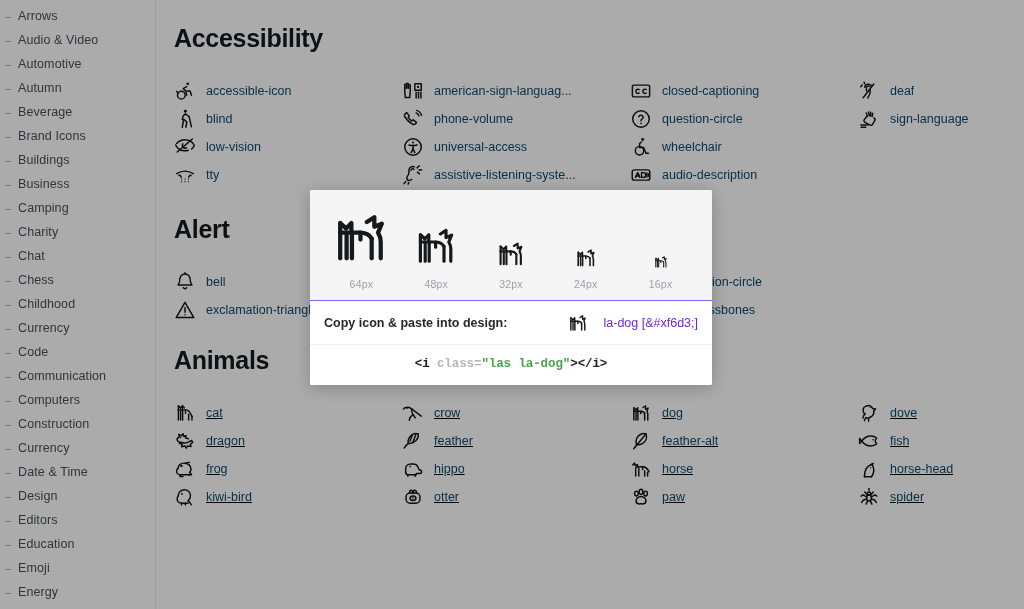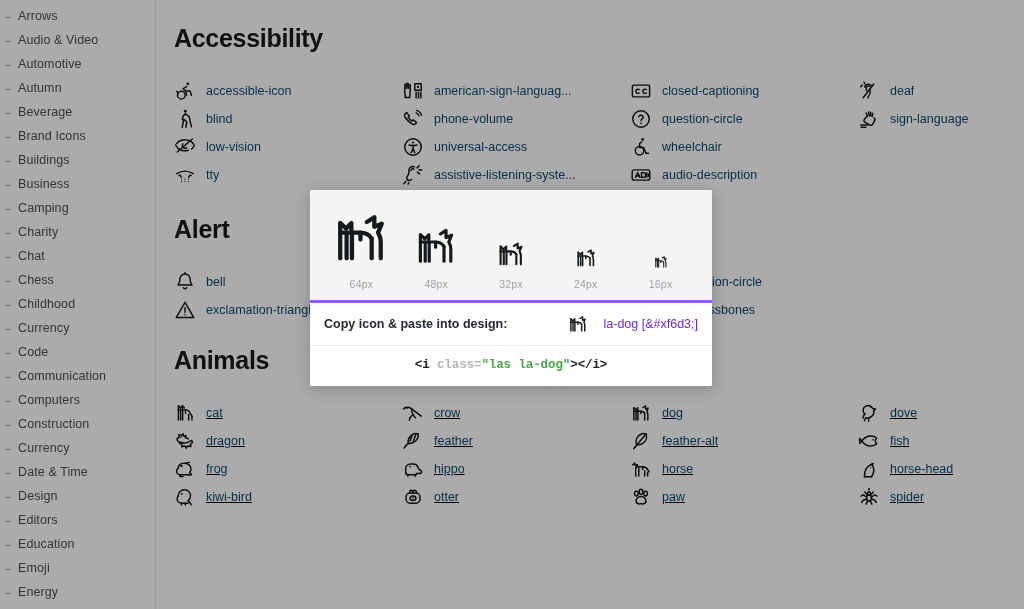--- a/index.html
+++ b/index.html
@@ -145,21 +145,21 @@
   .pv .pvlabel {
     margin-top: 8px;
     font-size: 10.5px;
     color: #9b9fa4;
     letter-spacing: 0.2px;
   }
   .modal-copy {
     display: flex;
     align-items: center;
     padding: 10px 14px;
-    border-top: 3px solid #8b5cf6;
+    border-top: 1px solid #8b5cf6;
     background: #ffffff;
     min-height: 44px;
   }
   .modal-copy .lbl {
     font-size: 12.5px;
     font-weight: 700;
     color: #25292e;
     flex: 1 1 auto;
   }
   .modal-copy .copyglyph {

